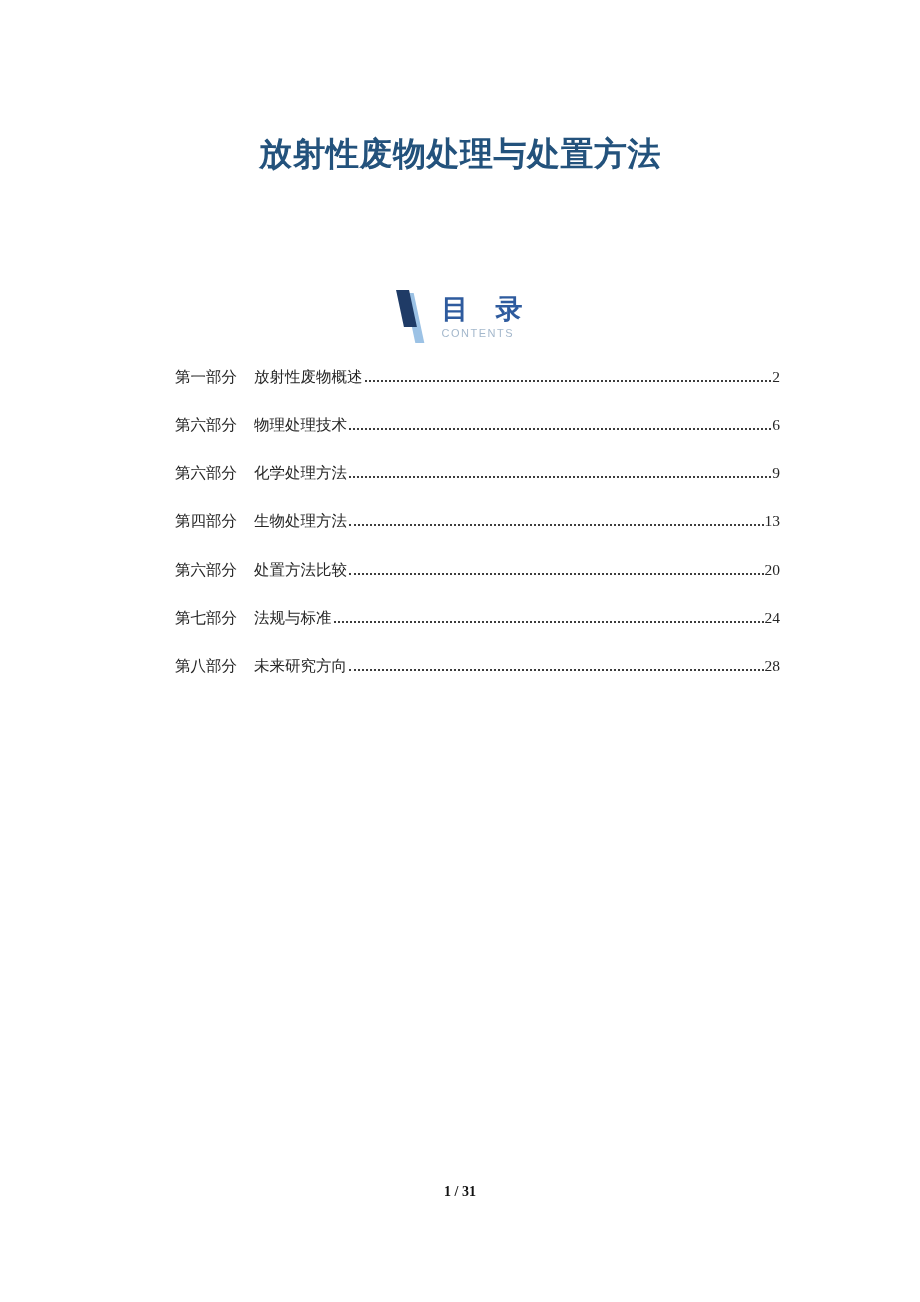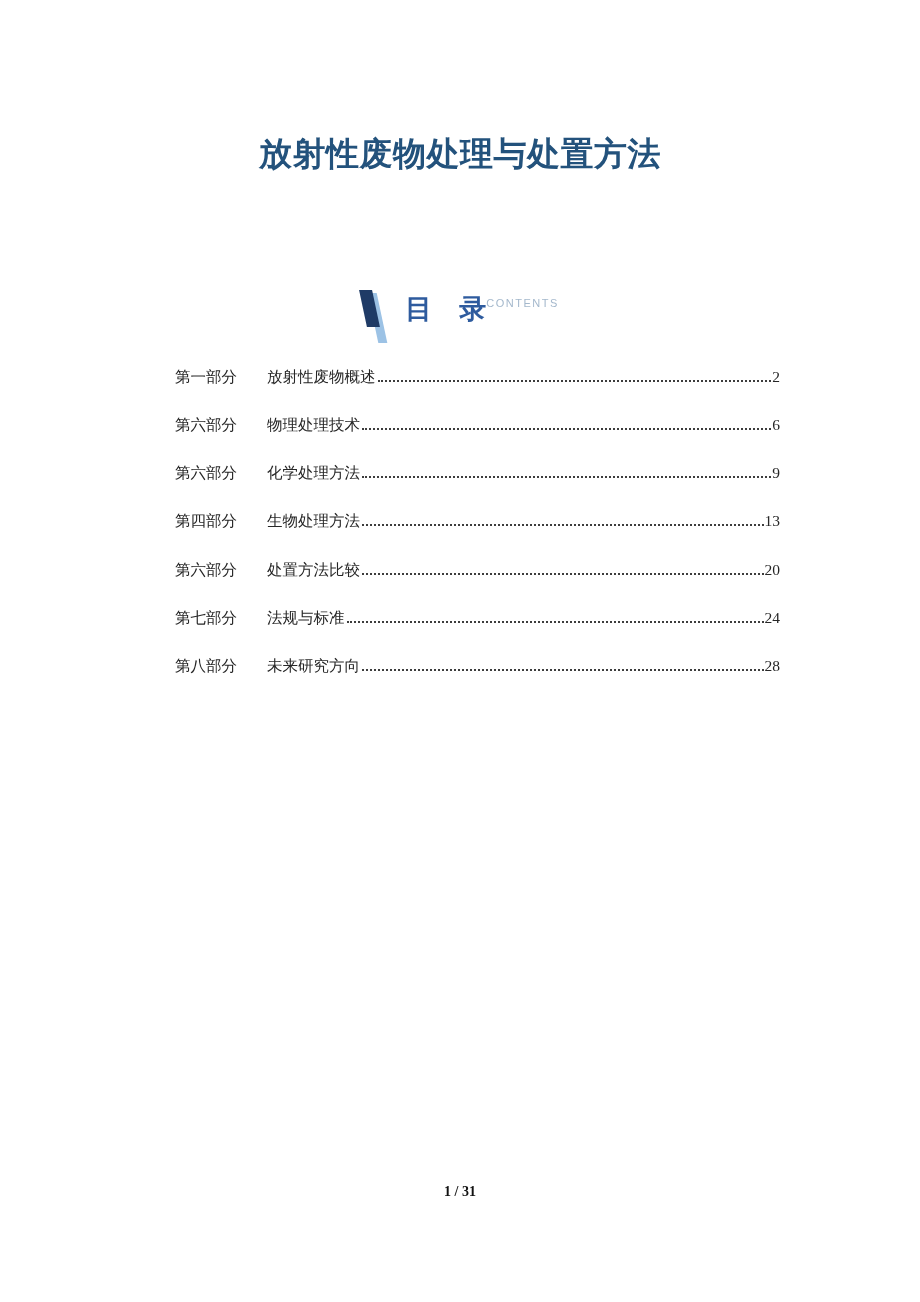--- a/index.html
+++ b/index.html
@@ -62,21 +62,21 @@
     position: absolute;
     left: 2px;
     top: 2px;
     width: 13px;
     height: 37px;
     background: var(--logo-dark, #1F3B66);
     transform: skewX(12deg);
   }
   .toc-heading-block {
     display: flex;
-    flex-direction: row;
+    flex-direction: column;
     padding-top: 6px;
   }
   .toc-heading {
     font-family: "Liberation Sans", "DejaVu Sans", sans-serif;
     font-weight: bold;
     font-size: 27px;
     line-height: 30px;
     color: var(--heading-blue, #2E5B9E);
   }
   .toc-subheading {
@@ -98,21 +98,21 @@
   .toc-row {
     display: flex;
     align-items: baseline;
     height: 48.14px;
     line-height: 48.14px;
     font-size: 15.5px;
     color: var(--body-text, #262626);
     cursor: pointer;
   }
   .toc-part {
-    margin-right: 30px;
+    margin-right: 17px;
     white-space: nowrap;
     text-align: right;
   }
   .toc-title {
     white-space: nowrap;
   }
   .toc-leader {
     flex: 1;
     height: 1px;
     margin: 0 1px 0 2px;

